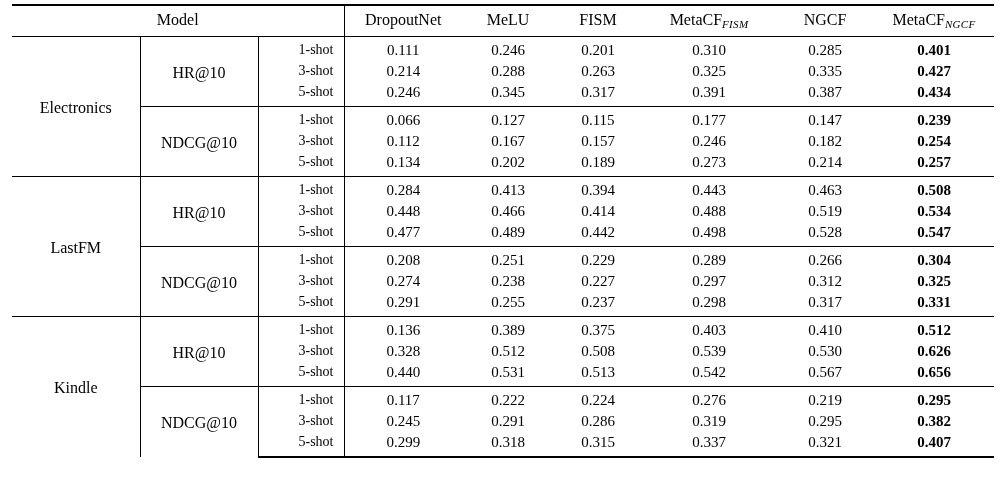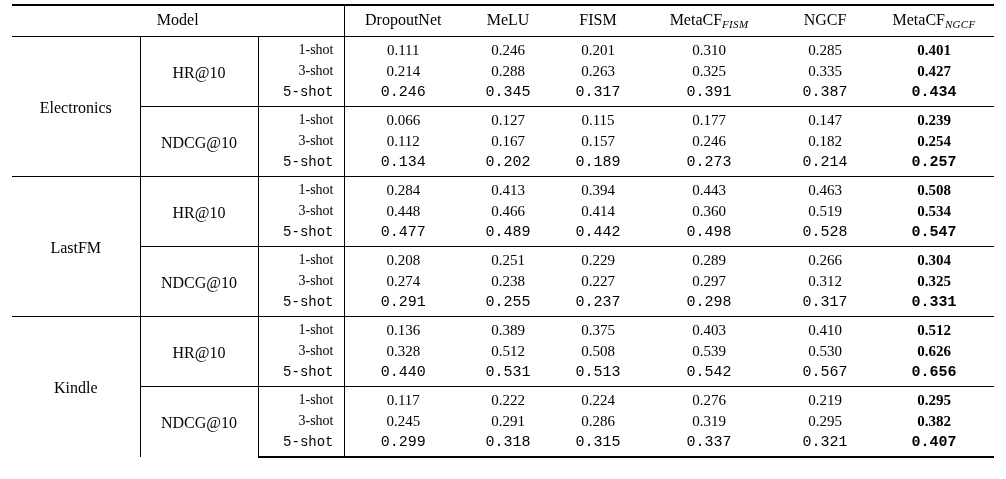--- a/index.html
+++ b/index.html
@@ -99,21 +99,21 @@
   .num.best {
     font-weight: bold;
   }
   .sub {
     font-size: 11px;
     font-style: italic;
     vertical-align: -0.25em;
     letter-spacing: 0.3px;
   }
   .pad-top td { padding-top: 3px !important; }
-  .pad-bot td { padding-bottom: 3px !important; font-family: Liberation Mono, monospace; }
+  .pad-bot td { padding-bottom: 3px !important; }
 </style>
 </head>
 <body>
 
 <div id="results-table-wrap">
   <table class="results">
     <colgroup>
       <col style="width:128px">
       <col style="width:118px">
       <col style="width:86px">
@@ -200,21 +200,21 @@
           <td class="num">0.394</td>
           <td class="num">0.443</td>
           <td class="num">0.463</td>
           <td class="num best">0.508</td>
         </tr>
         <tr class="">
           <td class="shot">3-shot</td>
           <td class="num first">0.448</td>
           <td class="num">0.466</td>
           <td class="num">0.414</td>
-          <td class="num">0.360</td>
+          <td class="num">0.488</td>
           <td class="num">0.519</td>
           <td class="num best">0.534</td>
         </tr>
         <tr class="pad-bot">
           <td class="shot">5-shot</td>
           <td class="num first">0.477</td>
           <td class="num">0.489</td>
           <td class="num">0.442</td>
           <td class="num">0.498</td>
           <td class="num">0.528</td>

